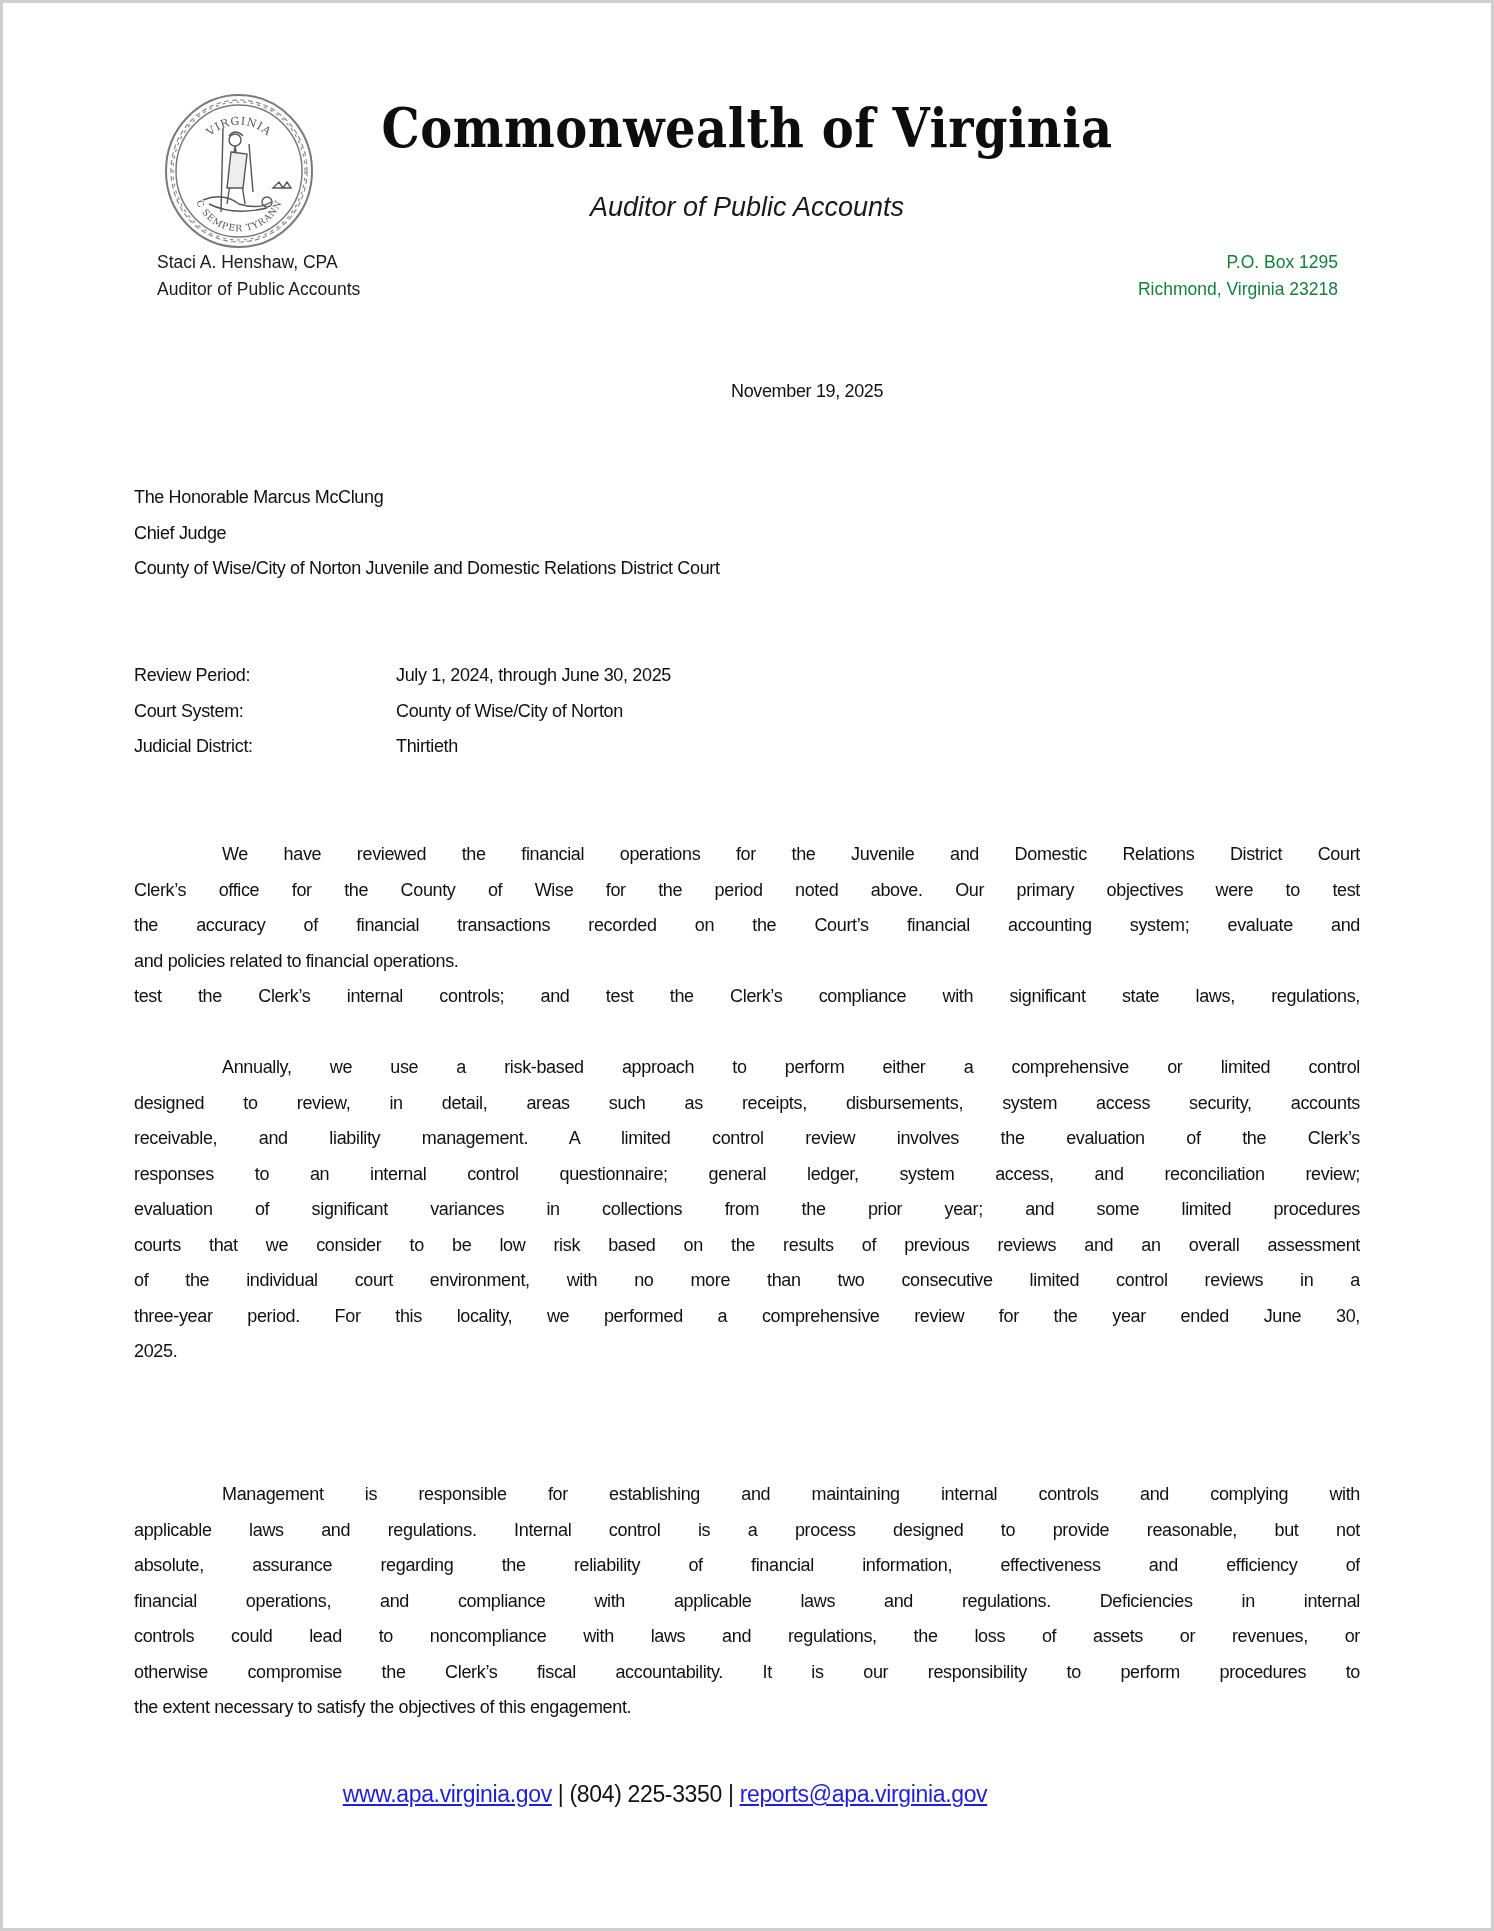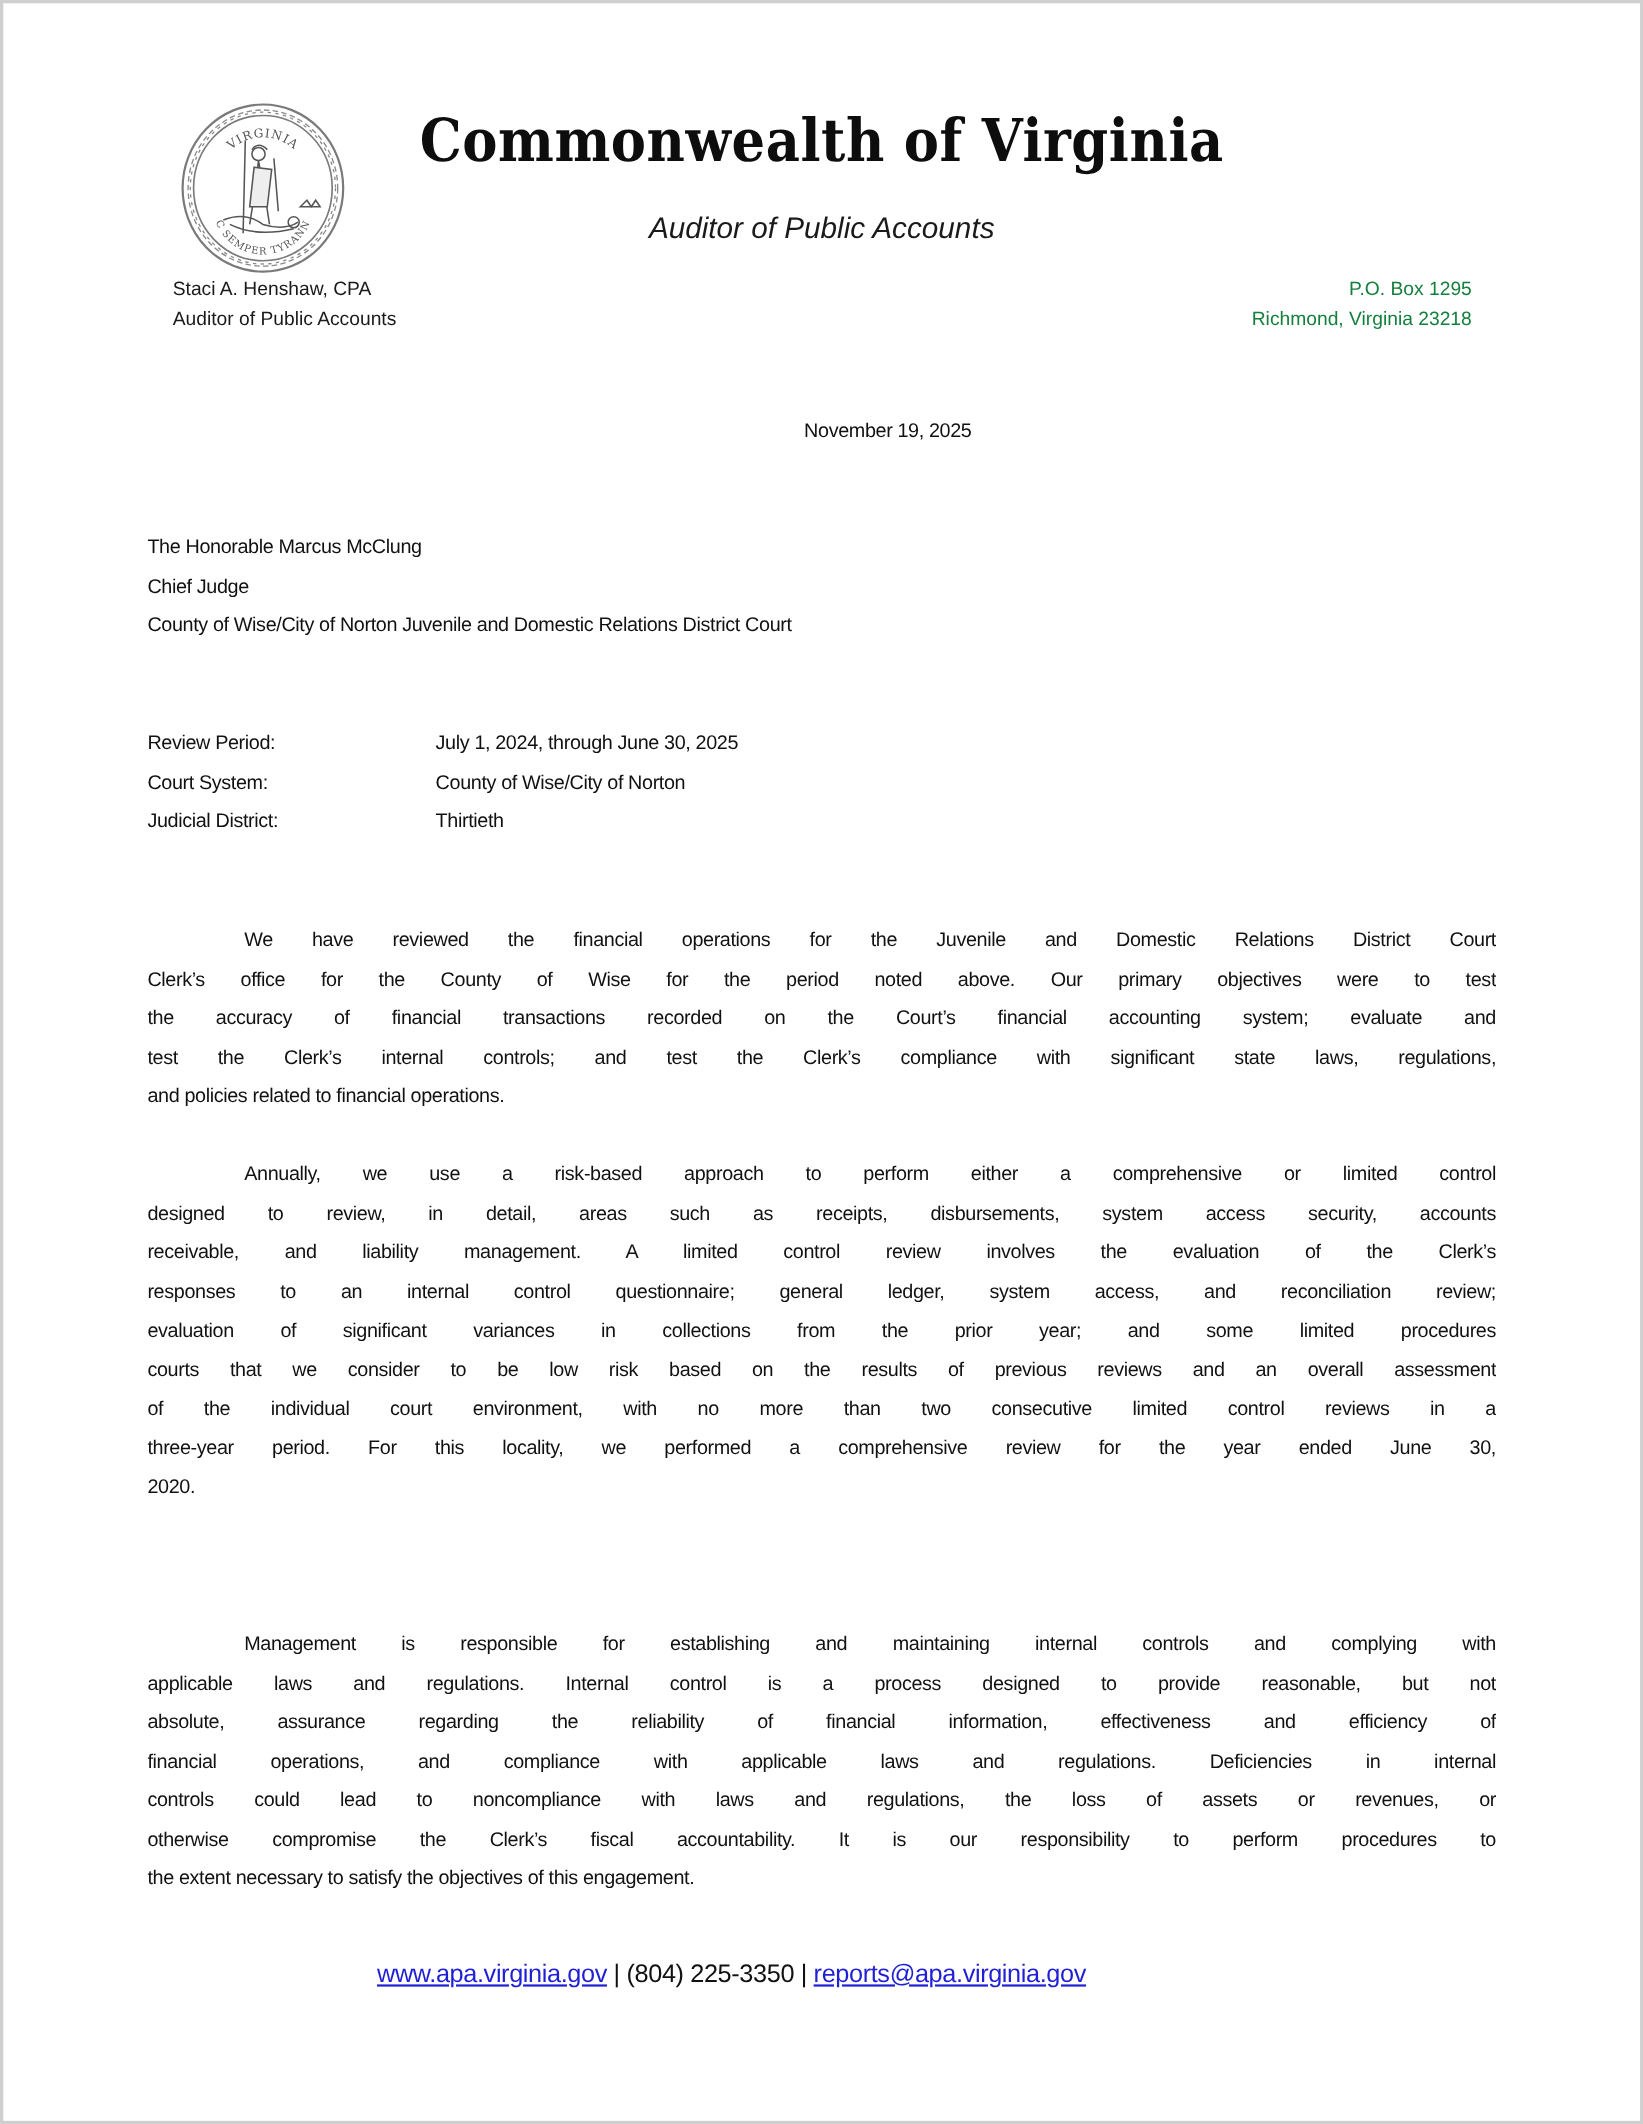--- a/index.html
+++ b/index.html
@@ -189,33 +189,33 @@
   <div class="info-row">
     <div class="info-label">Judicial District:</div>
     <div>Thirtieth</div>
   </div>
 </div>
 
 <div class="abs body-text para p1">
     <div class="line indent" style="white-space: normal; overflow: hidden;">We have reviewed the financial operations for the Juvenile and Domestic Relations District Court</div>
     <div class="line" style="white-space: normal; overflow: hidden;">Clerk’s office for the County of Wise for the period noted above.  Our primary objectives were to test</div>
     <div class="line" style="white-space: normal; overflow: hidden;">the accuracy of financial transactions recorded on the Court’s financial accounting system; evaluate and</div>
+    <div class="line last" style="white-space: normal; overflow: hidden;">and policies related to financial operations.</div>
     <div class="line" style="white-space: normal; overflow: hidden;">test the Clerk’s internal controls; and test the Clerk’s compliance with significant state laws, regulations,</div>
-    <div class="line last" style="white-space: normal; overflow: hidden;">and policies related to financial operations.</div>
   </div>
 <div class="abs body-text para p2">
     <div class="line indent" style="white-space: normal; overflow: hidden;">Annually, we use a risk-based approach to perform either a comprehensive or limited control</div>
     <div class="line" style="white-space: normal; overflow: hidden;">designed to review, in detail, areas such as receipts, disbursements, system access security, accounts</div>
     <div class="line" style="white-space: normal; overflow: hidden;">receivable, and liability management.  A limited control review involves the evaluation of the Clerk’s</div>
     <div class="line" style="white-space: normal; overflow: hidden;">responses to an internal control questionnaire; general ledger, system access, and reconciliation review;</div>
     <div class="line" style="white-space: normal; overflow: hidden;">evaluation of significant variances in collections from the prior year; and some limited procedures</div>
     <div class="line" style="white-space: normal; overflow: hidden;">courts that we consider to be low risk based on the results of previous reviews and an overall assessment</div>
     <div class="line" style="white-space: normal; overflow: hidden;">of the individual court environment, with no more than two consecutive limited control reviews in a</div>
     <div class="line" style="white-space: normal; overflow: hidden;">three-year period.  For this locality, we performed a comprehensive review for the year ended June 30,</div>
-    <div class="line last" style="white-space: normal; overflow: hidden;">2020.</div>
+    <div class="line last" style="white-space: normal; overflow: hidden;">2025.</div>
   </div>
 <div class="abs body-text para p3">
     <div class="line indent" style="white-space: normal; overflow: hidden;">Management is responsible for establishing and maintaining internal controls and complying with</div>
     <div class="line" style="white-space: normal; overflow: hidden;">applicable laws and regulations.  Internal control is a process designed to provide reasonable, but not</div>
     <div class="line" style="white-space: normal; overflow: hidden;">absolute, assurance regarding the reliability of financial information, effectiveness and efficiency of</div>
     <div class="line" style="white-space: normal; overflow: hidden;">financial operations, and compliance with applicable laws and regulations.  Deficiencies in internal</div>
     <div class="line" style="white-space: normal; overflow: hidden;">controls could lead to noncompliance with laws and regulations, the loss of assets or revenues, or</div>
     <div class="line" style="white-space: normal; overflow: hidden;">otherwise compromise the Clerk’s fiscal accountability.  It is our responsibility to perform procedures to</div>
     <div class="line last" style="white-space: normal; overflow: hidden;">the extent necessary to satisfy the objectives of this engagement.</div>
   </div>

